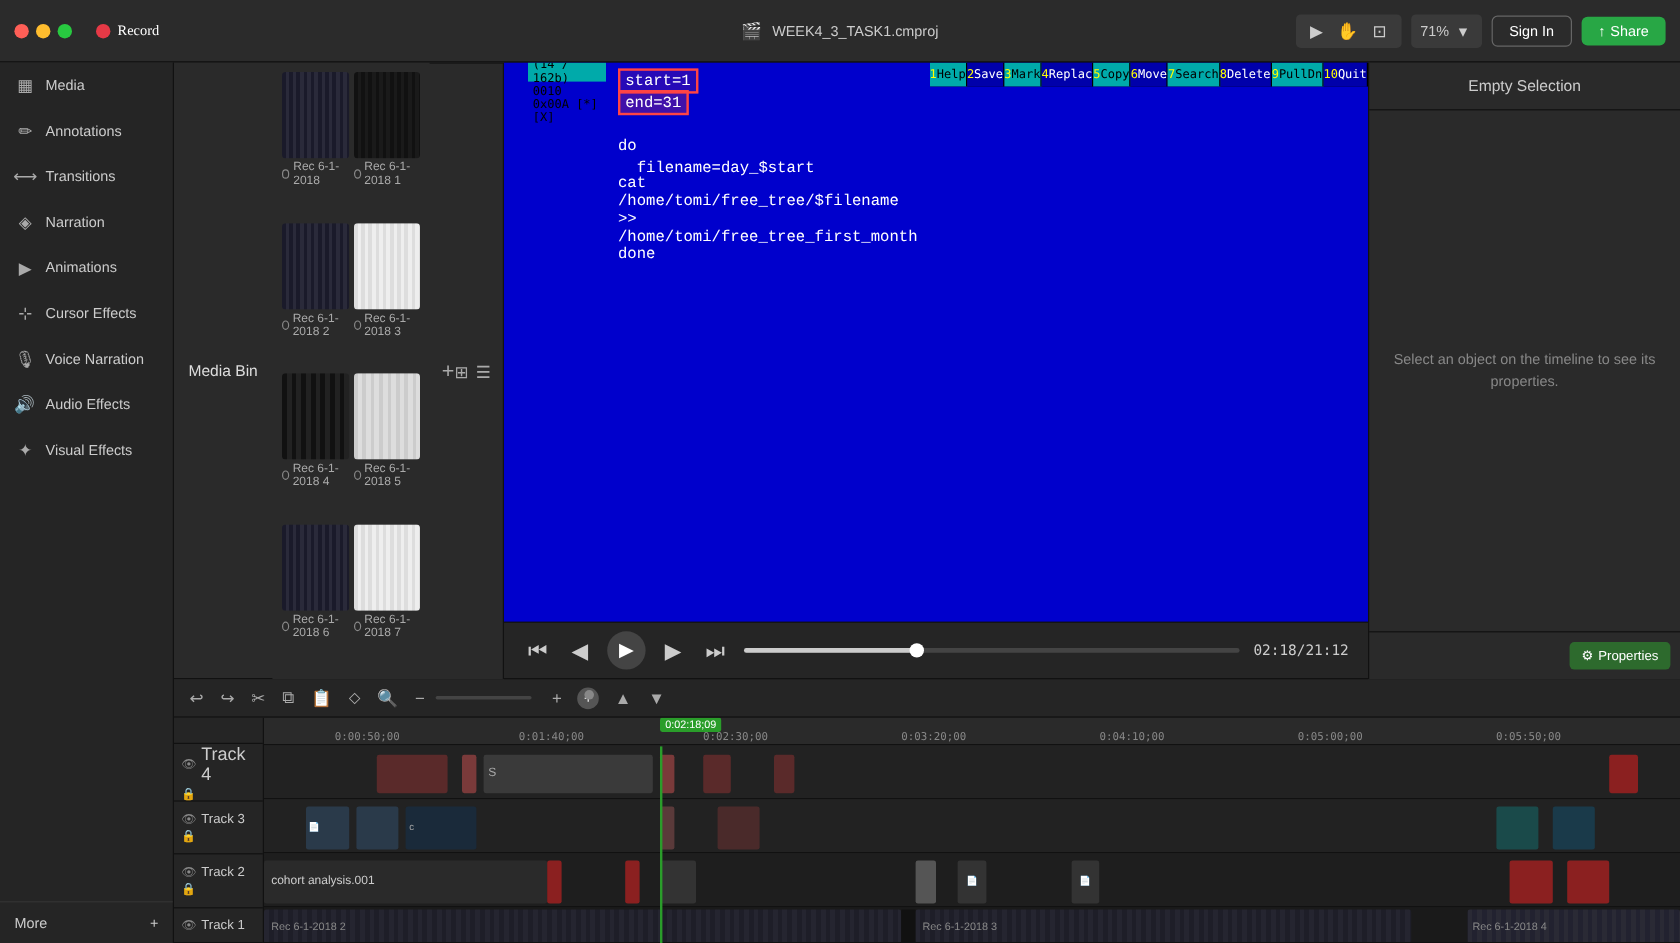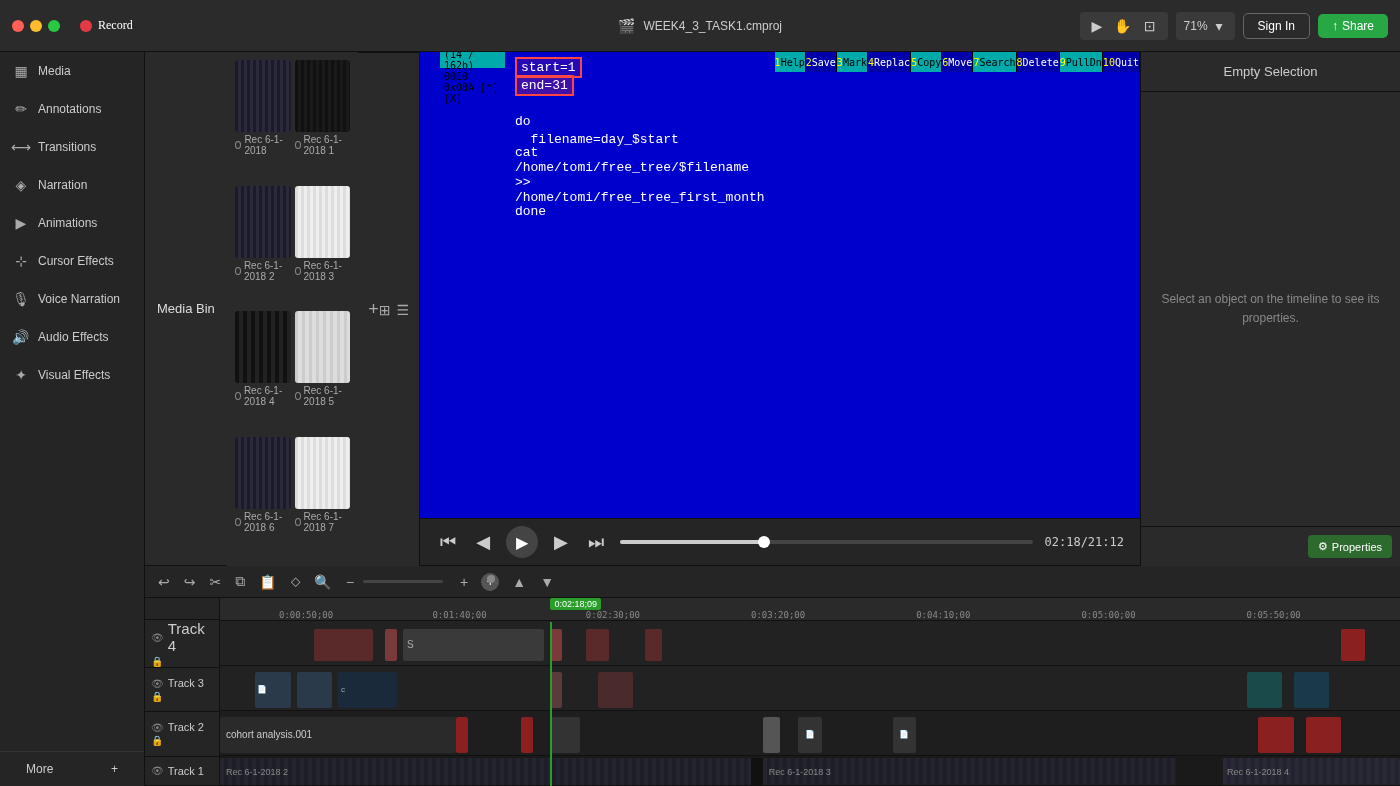--- a/index.html
+++ b/index.html
@@ -23,21 +23,21 @@
     .sign-in-btn { background: transparent; border: 1px solid #666; color: #fff; padding: 5px 14px; border-radius: 5px; cursor: pointer; font-size: 12px; }
     .share-btn { background: #28a745; border: none; color: #fff; padding: 5px 14px; border-radius: 5px; cursor: pointer; font-size: 12px; display: flex; align-items: center; gap: 4px; }
 
     
     .main-layout { display: flex; height: calc(786px - 52px); }
 
     
     .sidebar { width: 145px; background: #252525; border-right: 1px solid #111; display: flex; flex-direction: column; flex-shrink: 0; }
     .sidebar-item { display: flex; align-items: center; gap: 8px; padding: 10px 12px; cursor: pointer; color: #ccc; font-size: 12px; }
     .sidebar-icon { width: 18px; height: 18px; display: flex; align-items: center; justify-content: center; color: #aaa; font-size: 14px; flex-shrink: 0; }
-    .sidebar-more { display: flex; align-items: center; justify-content: space-between; padding: 10px 26px; cursor: pointer; color: #ccc; font-size: 12px; margin-top: auto; border-top: 1px solid #333; }
+    .sidebar-more { display: flex; align-items: center; justify-content: space-between; padding: 10px 12px; cursor: pointer; color: #ccc; font-size: 12px; margin-top: auto; border-top: 1px solid #333; }
 
     
     .media-panel { width: 275px; background: #2a2a2a; border-right: 1px solid #111; display: flex; flex-shrink: 0; }
     .media-panel-header { padding: 10px 12px; text-align: center; color: #ddd; font-size: 13px; font-weight: 500; border-bottom: 1px solid #111; display: flex; align-items: center; justify-content: space-between; }
     .media-grid { display: grid; grid-template-columns: 1fr 1fr; gap: 4px; padding: 8px; overflow-y: auto; flex: 1; }
     .media-item { display: flex; flex-direction: column; gap: 2px; cursor: pointer; }
     .media-thumb { background: #1a1a1a; border-radius: 3px; overflow: hidden; position: relative; height: 72px; display: flex; align-items: center; justify-content: center; }
     .media-thumb-dark { background: #111; }
     .media-label { color: #aaa; font-size: 10px; display: flex; align-items: center; gap: 3px; }
     .media-radio { width: 8px; height: 8px; border-radius: 50%; border: 1px solid #888; display: inline-block; }

